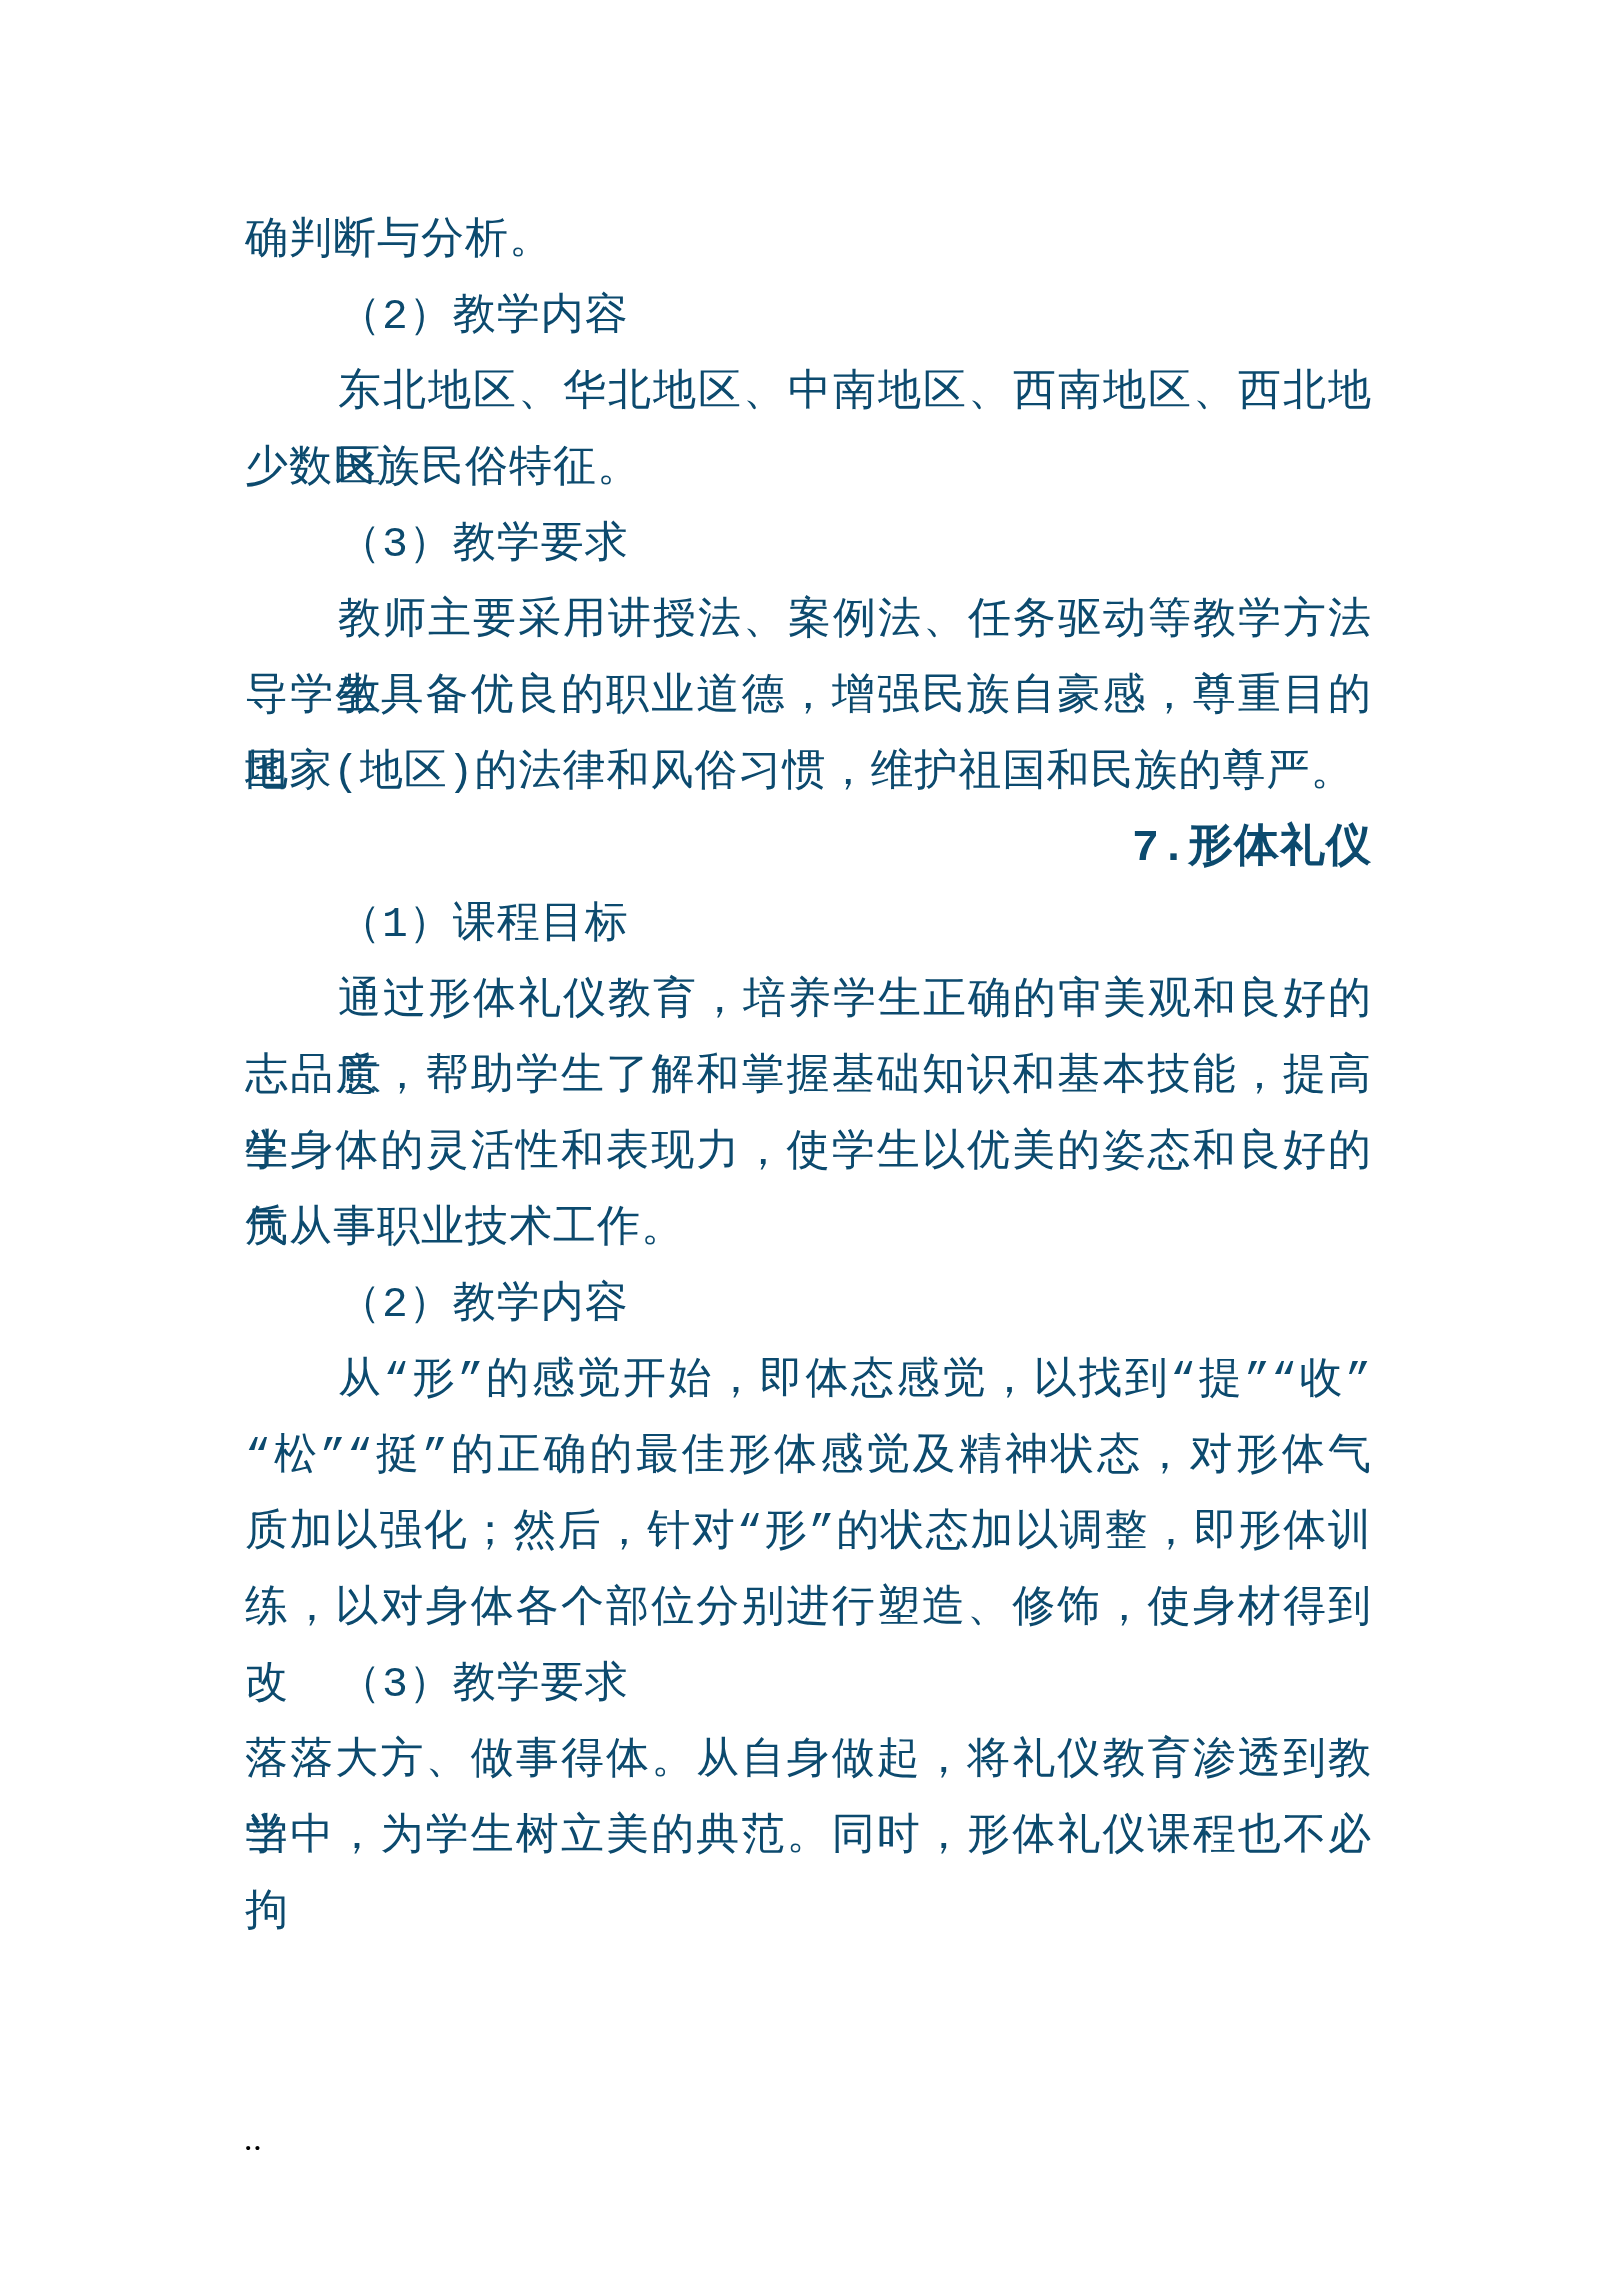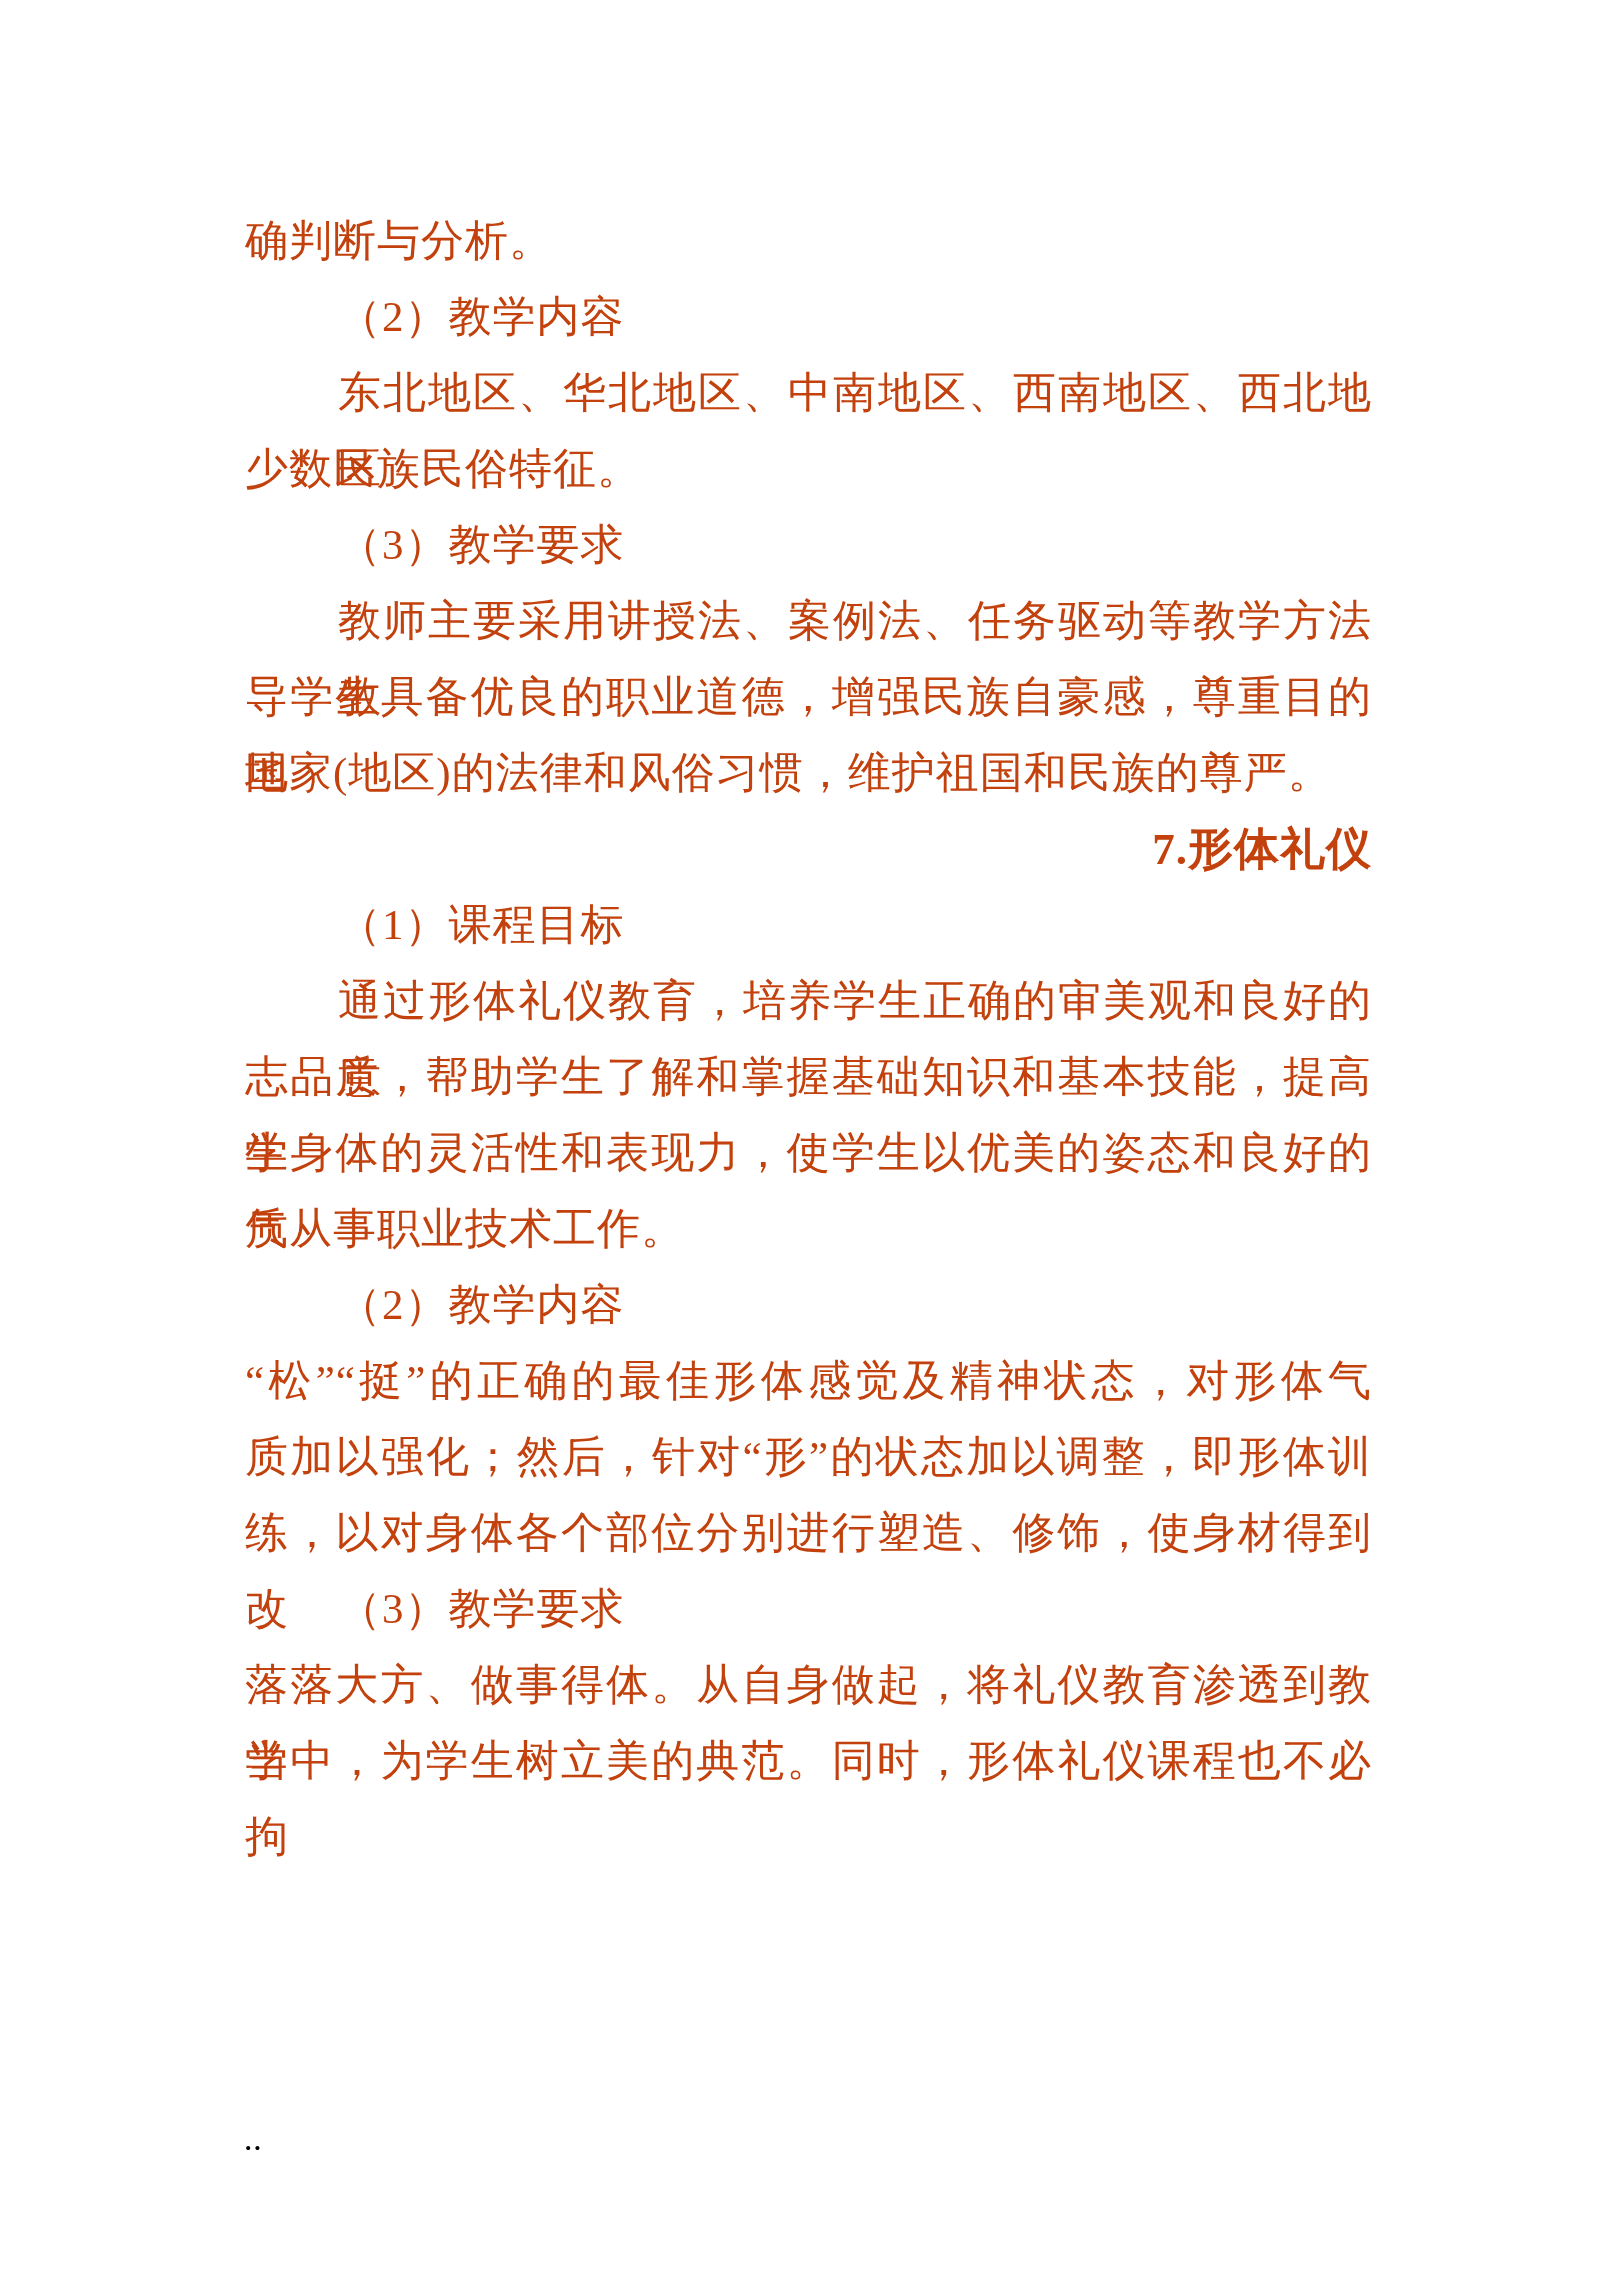--- a/index.html
+++ b/index.html
@@ -15,21 +15,22 @@
     width: 1621px;
     height: 2293px;
     background: #ffffff;
     overflow: hidden;
   }
   .text-block {
     position: absolute;
     left: 245px;
     top: 203px;
     width: 1127px;
-    color: #c2410c;
+    color: #0c4a6e;
+    font-family: Liberation Mono, monospace;
   }
   .line {
     height: 76px;
     line-height: 76px;
     font-size: 43px;
     letter-spacing: 1px;
     white-space: nowrap;
     text-align: left;
     overflow: visible;
   }
@@ -73,20 +74,21 @@
       <div class="line indent full">教师主要采用讲授法、案例法、任务驱动等教学方法教</div>
       <div class="line full">导学生具备优良的职业道德，增强民族自豪感，尊重目的地</div>
       <div class="line">国家(地区)的法律和风俗习惯，维护祖国和民族的尊严。</div>
       <div class="line indent bold">7.形体礼仪</div>
       <div class="line indent">（1）课程目标</div>
       <div class="line indent full">通过形体礼仪教育，培养学生正确的审美观和良好的意</div>
       <div class="line full">志品质，帮助学生了解和掌握基础知识和基本技能，提高学</div>
       <div class="line full">生身体的灵活性和表现力，使学生以优美的姿态和良好的气</div>
       <div class="line">质从事职业技术工作。</div>
       <div class="line indent">（2）教学内容</div>
+      <div class="line indent full">从“形”的感觉开始，即体态感觉，以找到“提”“收”</div>
       <div class="line full">“松”“挺”的正确的最佳形体感觉及精神状态，对形体气</div>
       <div class="line full">质加以强化；然后，针对“形”的状态加以调整，即形体训</div>
       <div class="line full">练，以对身体各个部位分别进行塑造、修饰，使身材得到改</div>
       <div class="line indent">（3）教学要求</div>
       <div class="line full">落落大方、做事得体。从自身做起，将礼仪教育渗透到教学</div>
       <div class="line full">当中，为学生树立美的典范。同时，形体礼仪课程也不必拘</div>
     </div>
   <div class="footer-mark">..</div>
 </div>
 

